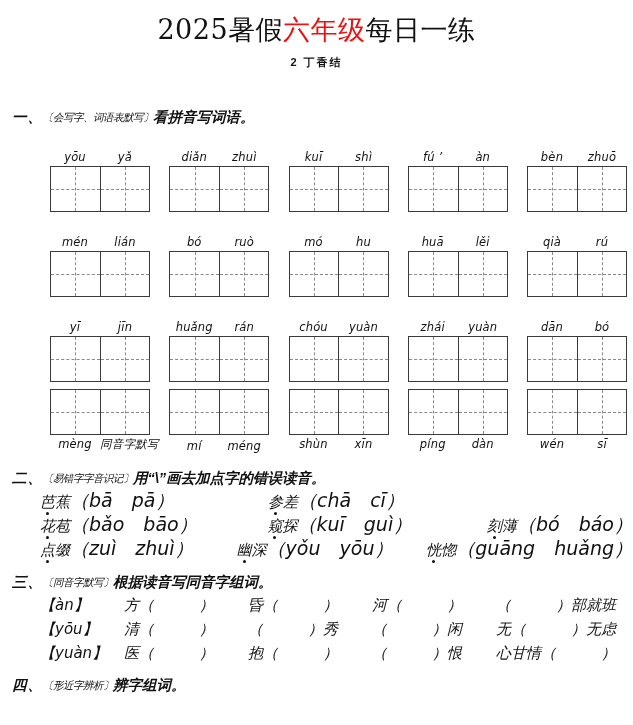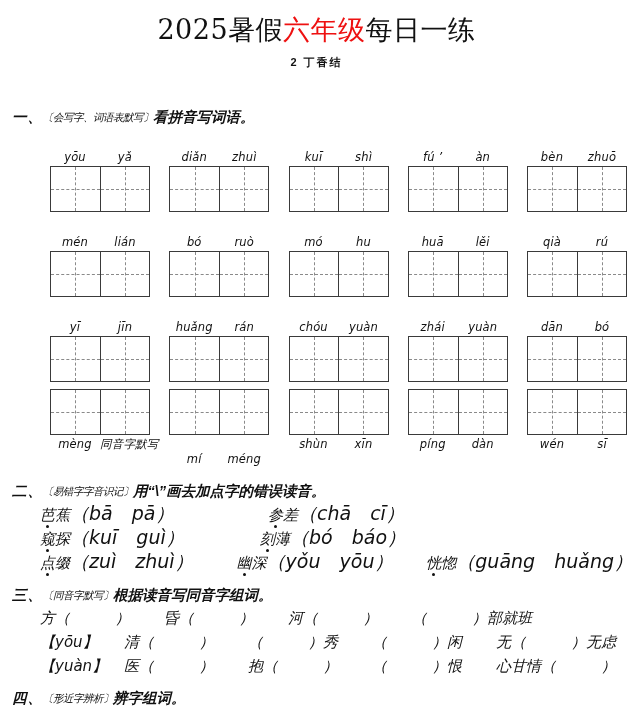--- a/index.html
+++ b/index.html
@@ -377,21 +377,21 @@
         <div class="pinyin-pair" style="margin-top:2px;margin-bottom:0">
           <span class="pinyin-cell">mèng</span>
           <span class="pinyin-cell">同音字默写</span>
         </div>
       </div>
       <div class="tzg-group">
         <div class="tzg-boxes">
           <div class="tzg-cell"></div>
           <div class="tzg-cell"></div>
         </div>
-        <div class="pinyin-pair" style="margin-top:17px;margin-bottom:0">
+        <div class="pinyin-pair" style="margin-top:4px;margin-bottom:0">
           <span class="pinyin-cell">mí</span>
           <span class="pinyin-cell">méng</span>
         </div>
       </div>
       <div class="tzg-group">
         <div class="tzg-boxes">
           <div class="tzg-cell"></div>
           <div class="tzg-cell"></div>
         </div>
         <div class="pinyin-pair" style="margin-top:2px;margin-bottom:0">
@@ -424,36 +424,38 @@
 
   <div class="section" id="section-two">
     <div class="sec-head"><span class="sec-num">二、</span><span class="sec-tag">〔易错字字音识记〕</span><span class="sec-title-text">用“\”画去加点字的错误读音。</span></div>
 
     <div class="pron-rows">
       <div class="pron-row">
         <span class="pron-item c1"><span class="dotted">芭</span><span>蕉</span><span class="py">（bā　pā）</span></span>
         <span class="pron-item c2"><span class="dotted">参</span><span>差</span><span class="py">（chā　cī）</span></span>
       </div>
       <div class="pron-row">
+        <span class="pron-item c1"><span class="dotted">花</span><span>苞</span><span class="py">（bǎo　bāo）</span></span>
         <span class="pron-item c2"><span class="dotted">窥</span><span>探</span><span class="py">（kuī　guì）</span></span>
         <span class="pron-item c3"><span class="dotted">刻</span><span>薄</span><span class="py">（bó　báo）</span></span>
       </div>
       <div class="pron-row">
         <span class="pron-item c1"><span class="dotted">点</span><span>缀</span><span class="py">（zuì　zhuì）</span></span>
         <span class="pron-item c2"><span class="dotted">幽</span><span>深</span><span class="py">（yǒu　yōu）</span></span>
         <span class="pron-item c3"><span class="dotted">恍</span><span>惚</span><span class="py">（guāng　huǎng）</span></span>
       </div>
     </div>
   </div>
 
   <div class="section" id="section-three">
     <div class="sec-head"><span class="sec-num">三、</span><span class="sec-tag">〔同音字默写〕</span><span class="sec-title-text">根据读音写同音字组词。</span></div>
 
     <div class="hom-rows">
       <div class="hom-row">
+        <span class="hom-key">【àn】</span>
         <span class="hom-cell blank">方（　　　）</span>
         <span class="hom-cell blank">昏（　　　）</span>
         <span class="hom-cell blank">河（　　　）</span>
         <span class="hom-cell last blank">（　　　）部就班</span>
       </div>
       <div class="hom-row">
         <span class="hom-key">【yōu】</span>
         <span class="hom-cell blank">清（　　　）</span>
         <span class="hom-cell blank">（　　　）秀</span>
         <span class="hom-cell blank">（　　　）闲</span>

